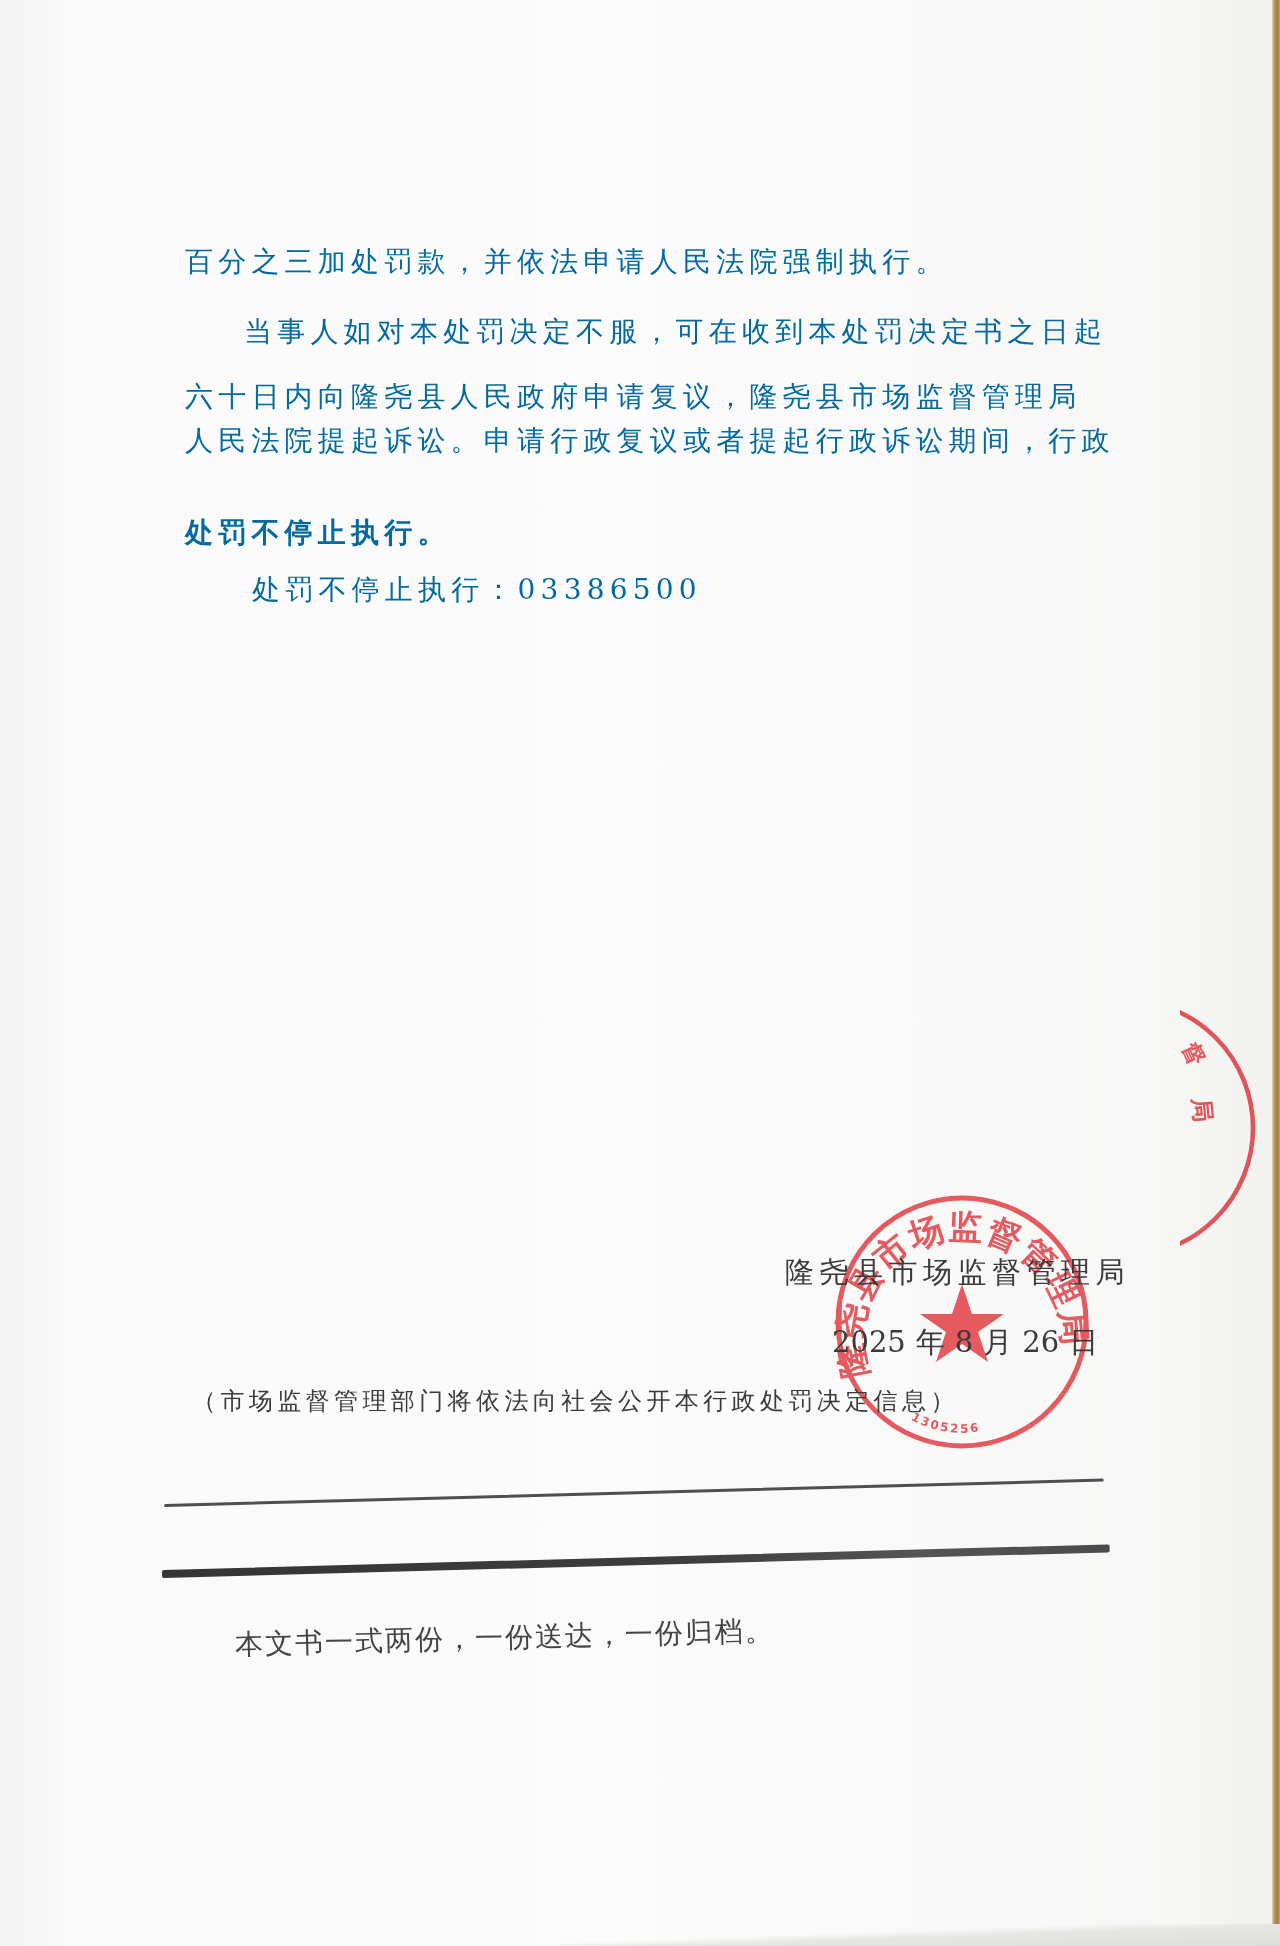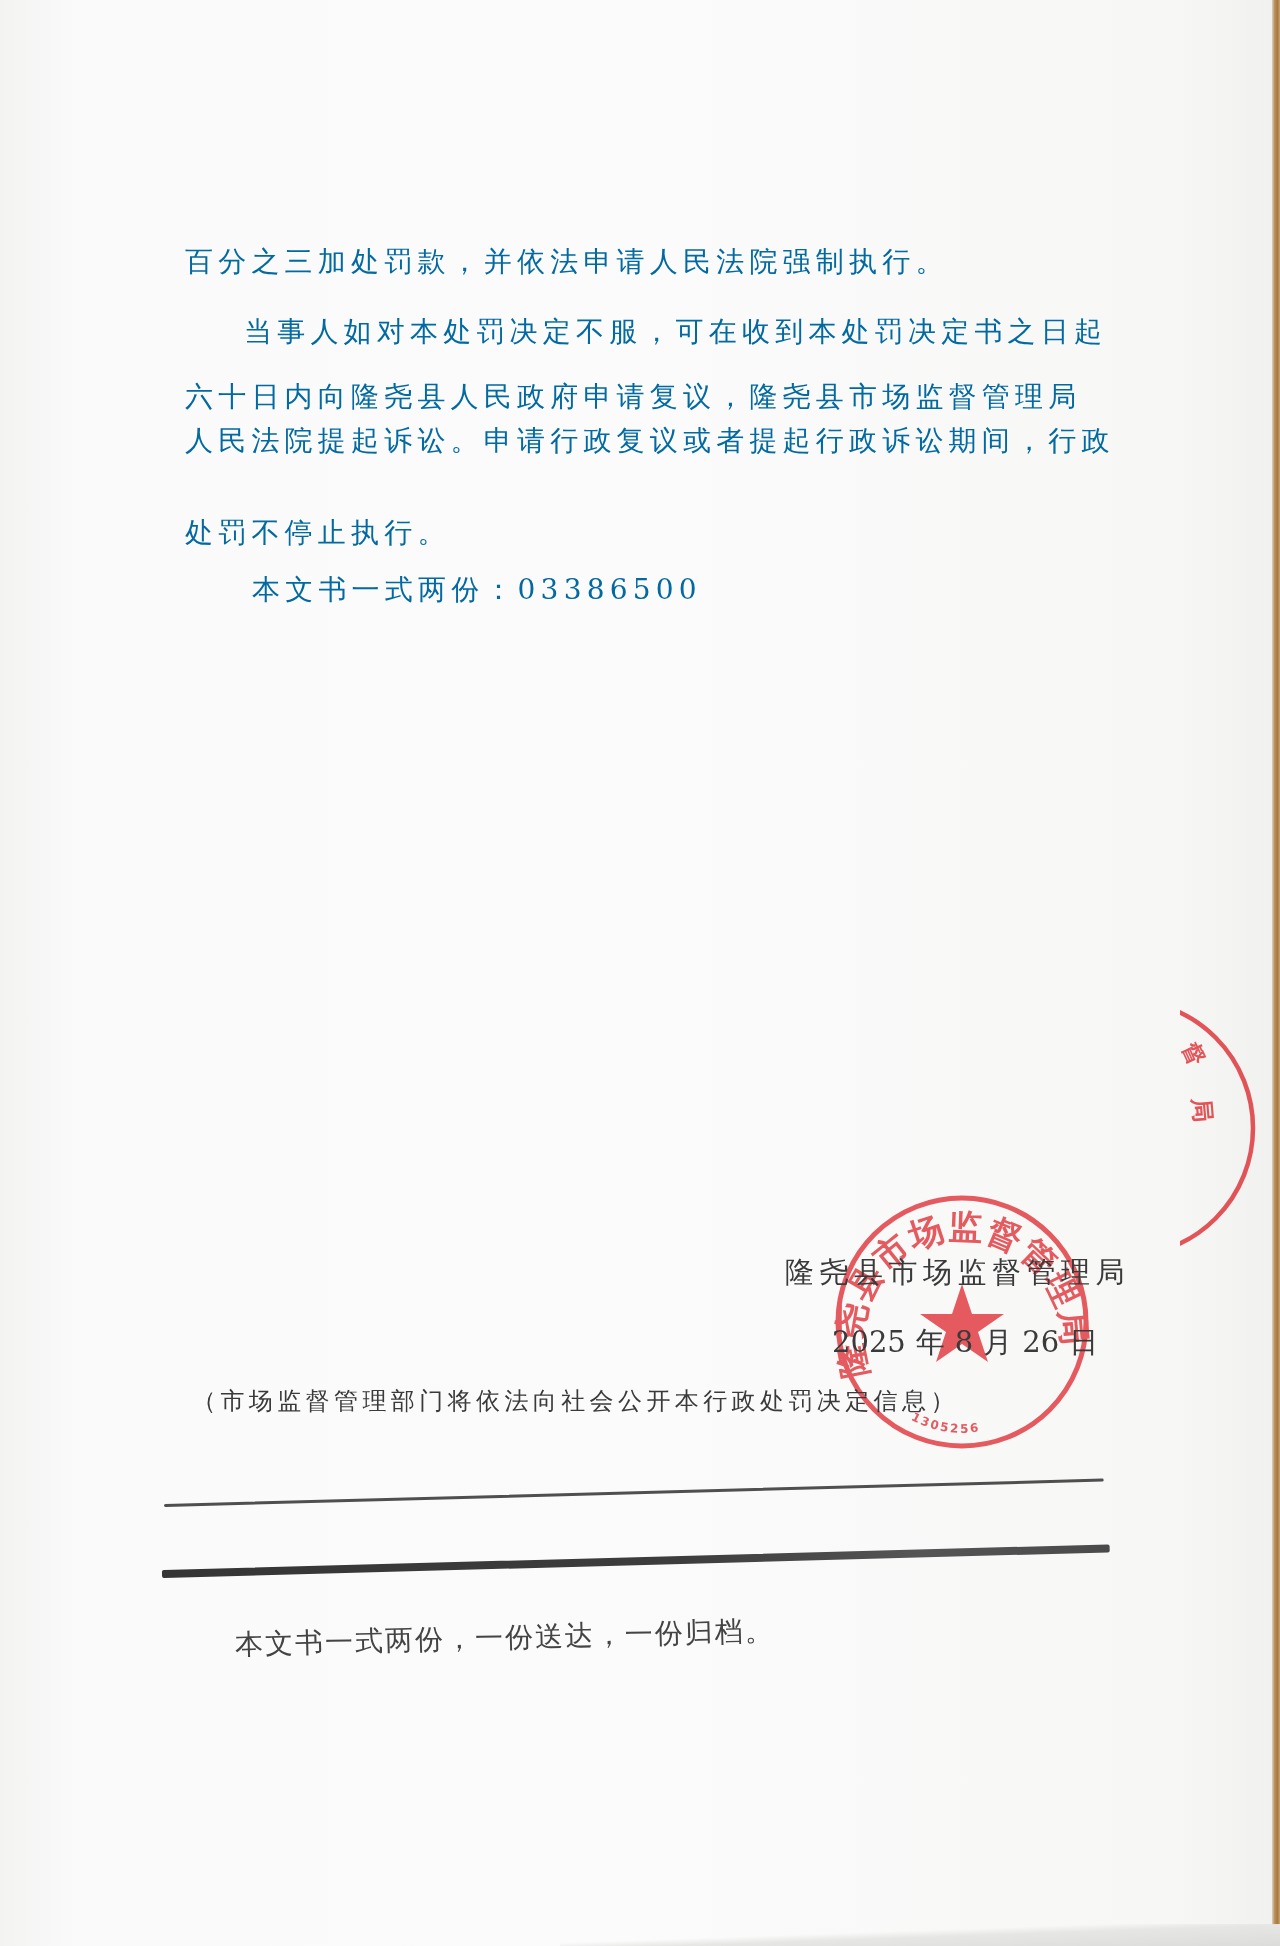--- a/index.html
+++ b/index.html
@@ -43,21 +43,21 @@
       font-size: 28px;
       letter-spacing: 5.2px;
       white-space: nowrap;
       line-height: 36px;
       color: #0369a1;
     }
     .l1 { left: 185px; top: 244px; }
     .l2 { left: 244px; top: 314px; }
     .l3 { left: 185px; top: 379px; }
     .l4 { left: 185px; top: 423px; }
-    .l5 { left: 185px; top: 515px; }
+    .l5 { left: 185px; top: 515px; font-weight: bold; }
     .l6 { left: 252px; top: 572px; }
 
     .signature {
       position: absolute;
       left: 785px;
       top: 1254px;
       font-size: 29px;
       letter-spacing: 5.5px;
       white-space: nowrap;
       line-height: 36px;
@@ -147,21 +147,21 @@
 <div class="paper"></div>
 <div class="edge-strip"></div>
 <div class="bottom-sheet"></div>
 
 <div class="line l1">百分之三加处罚款，并依法申请人民法院强制执行。</div>
 <div class="line l2">当事人如对本处罚决定不服，可在收到本处罚决定书之日起</div>
 <div class="line l3">六十日内向隆尧县人民政府申请复议，隆尧县市场监督管理局</div>
 <div class="line l4">人民法院提起诉讼。申请行政复议或者提起行政诉讼期间，行政</div>
 <div class="line l5">处罚不停止执行。</div>
 <div class="line l6">
-  <span>本文书一式两份：</span><span>03386500</span>
+  <span>处罚不停止执行：</span><span>03386500</span>
 </div>
 
 <svg class="seam-stamp" viewBox="0 0 92 260">
   <g fill="none" stroke="#e0383e">
     <circle cx="-55" cy="128" r="128" stroke-width="4.5"></circle>
   </g>
   <g fill="#e0383e" font-family="DejaVu Sans, sans-serif" font-weight="bold">
     <text x="2" y="62" font-size="22" transform="rotate(65 14 55)">督</text>
     <text x="10" y="118" font-size="24" transform="rotate(85 22 110)">局</text>
     <text x="48" y="230" font-size="9" transform="rotate(-80 55 180)" letter-spacing="1.5">5285800631</text>

